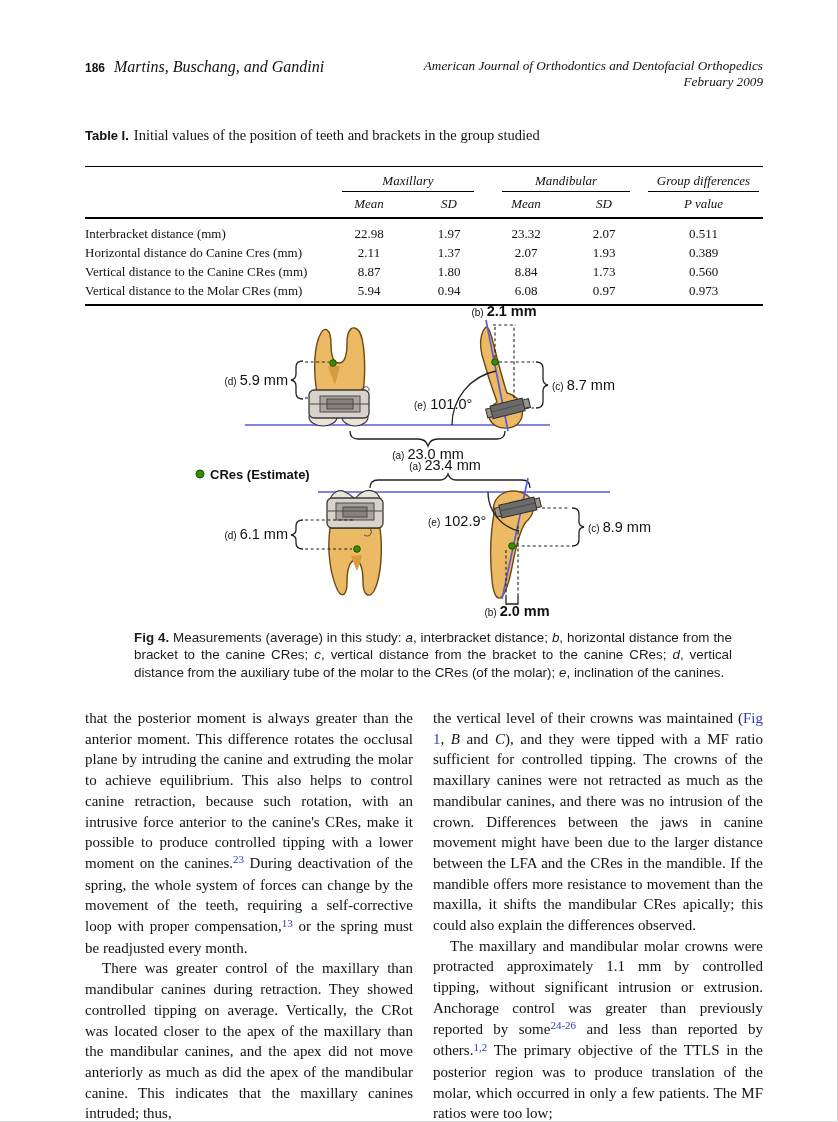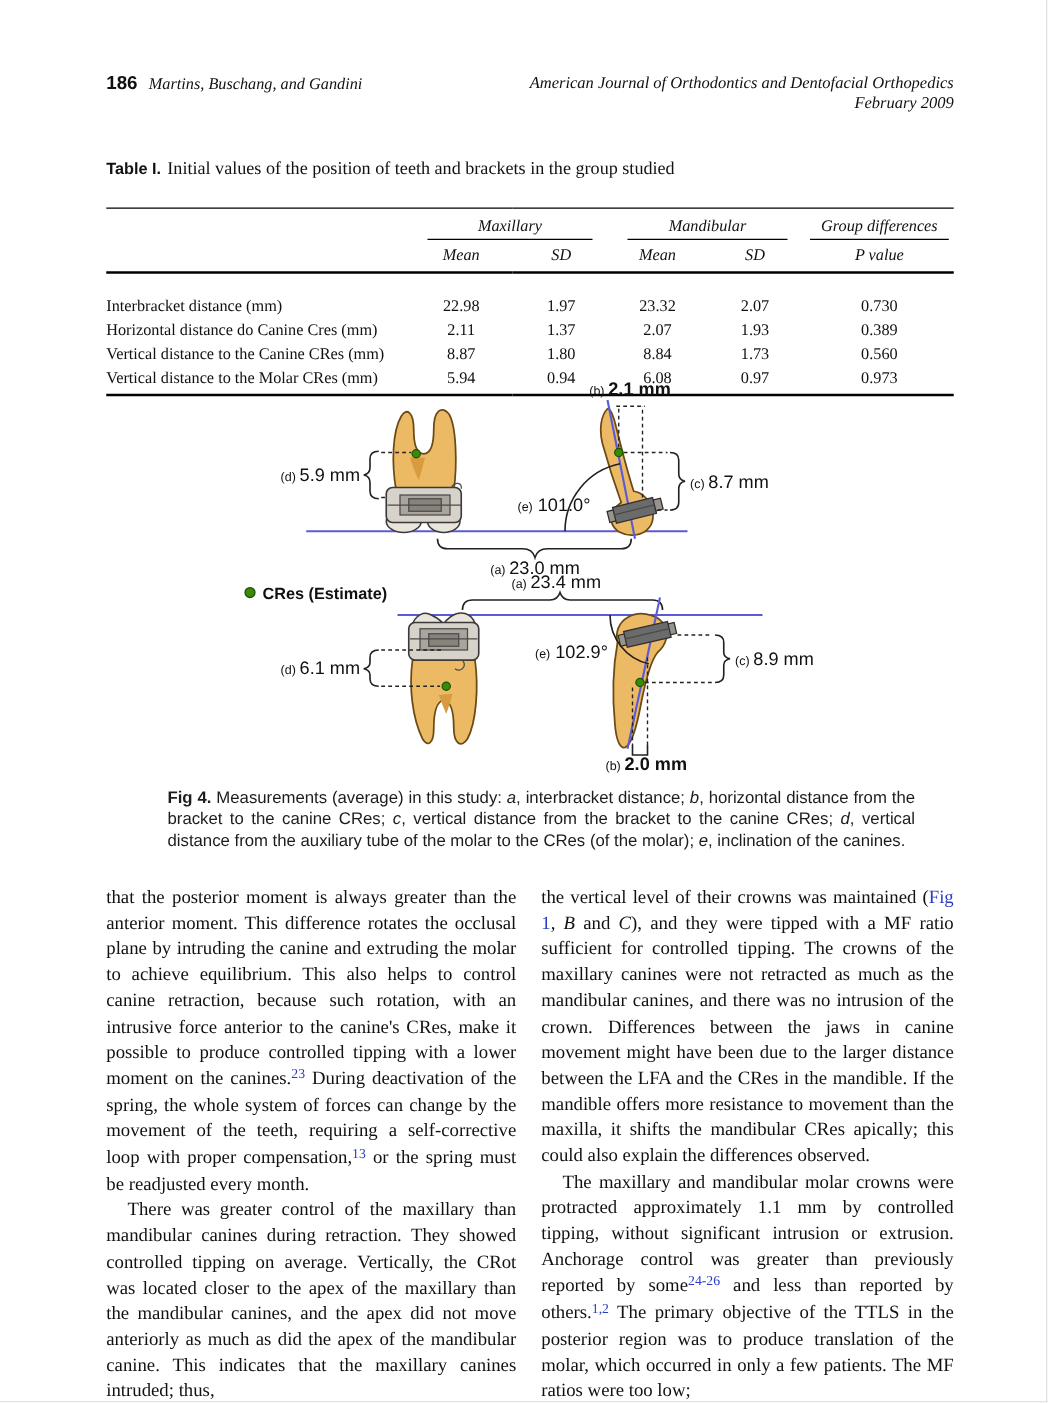--- a/index.html
+++ b/index.html
@@ -2,37 +2,37 @@
 <html><head>
 <meta charset="utf-8">
 <style>
   html,body{margin:0;padding:0;background:#ffffff;}
   .page{position:relative;width:838px;height:1122px;background:#fff;overflow:hidden;
         font-family:"Liberation Serif",serif;color:#111;
         border-right:1px solid #d9d9d9;border-bottom:1px solid #d9d9d9;box-sizing:border-box;}
 
   
   .pg-header{position:absolute;left:85px;top:58px;width:678px;display:flex;justify-content:space-between;}
-  .pg-num{font-family:"Liberation Sans",sans-serif;font-weight:bold;font-size:15px;}
-  .authors{font-style:italic;font-size:13px;margin-left:9px;}
+  .pg-num{font-family:"Liberation Sans",sans-serif;font-weight:bold;font-size:12px;}
+  .authors{font-style:italic;font-size:16px;margin-left:9px;}
   .hdr-right{text-align:right;font-style:italic;font-size:13.2px;line-height:16px;white-space:nowrap;}
 
   
   .tbl-wrap{position:absolute;left:85px;top:127px;width:678px;}
   .tbl-title{font-size:14.5px;margin-bottom:22px;}
   .tbl-label{font-family:"Liberation Sans",sans-serif;font-weight:bold;font-size:13px;margin-right:5px;}
   table.tbl{width:100%;border-collapse:collapse;border-top:1px solid #000;border-bottom:2.5px solid #000;
             font-size:13px;}
   .tbl th,.tbl td{padding:0;font-weight:normal;}
   .grp-row th{padding-top:6px;font-style:italic;text-align:center;vertical-align:bottom;}
   .grp-u{border-bottom:1px solid #000;padding-bottom:2px;margin:0 14px;}
   .grp-u.narrow{margin:0 4px;}
   .sub-row th{font-style:italic;text-align:center;padding:4px 0 5px;border-bottom:2.5px solid #000;}
   .tbl tbody td{text-align:center;padding:1.5px 0;}
-  .tbl tbody tr:first-child td{padding-top:18px;}
+  .tbl tbody tr:first-child td{padding-top:7px;}
   .tbl tbody tr:last-child td{padding-bottom:5px;}
   .tbl td.rlabel{text-align:left;}
 
   
   .fig-svg{position:absolute;left:150px;top:298px;}
   .fig-svg text{font-family:"Liberation Sans",sans-serif;fill:#111;}
   .pfx{font-size:10px;}
   .val{font-size:14.5px;}
   .valb{font-size:14.5px;font-weight:bold;}
   .legend-t{font-size:13px;font-weight:bold;}
@@ -118,21 +118,21 @@
           <th>P value</th>
         </tr>
       </thead>
       <tbody>
         <tr>
           <td class="rlabel">Interbracket distance (mm)</td>
           <td>22.98</td>
           <td>1.97</td>
           <td>23.32</td>
           <td>2.07</td>
-          <td>0.730</td>
+          <td>0.511</td>
         </tr>
         <tr>
           <td class="rlabel">Horizontal distance do Canine Cres (mm)</td>
           <td>2.11</td>
           <td>1.37</td>
           <td>2.07</td>
           <td>1.93</td>
           <td>0.389</td>
         </tr>
         <tr>

